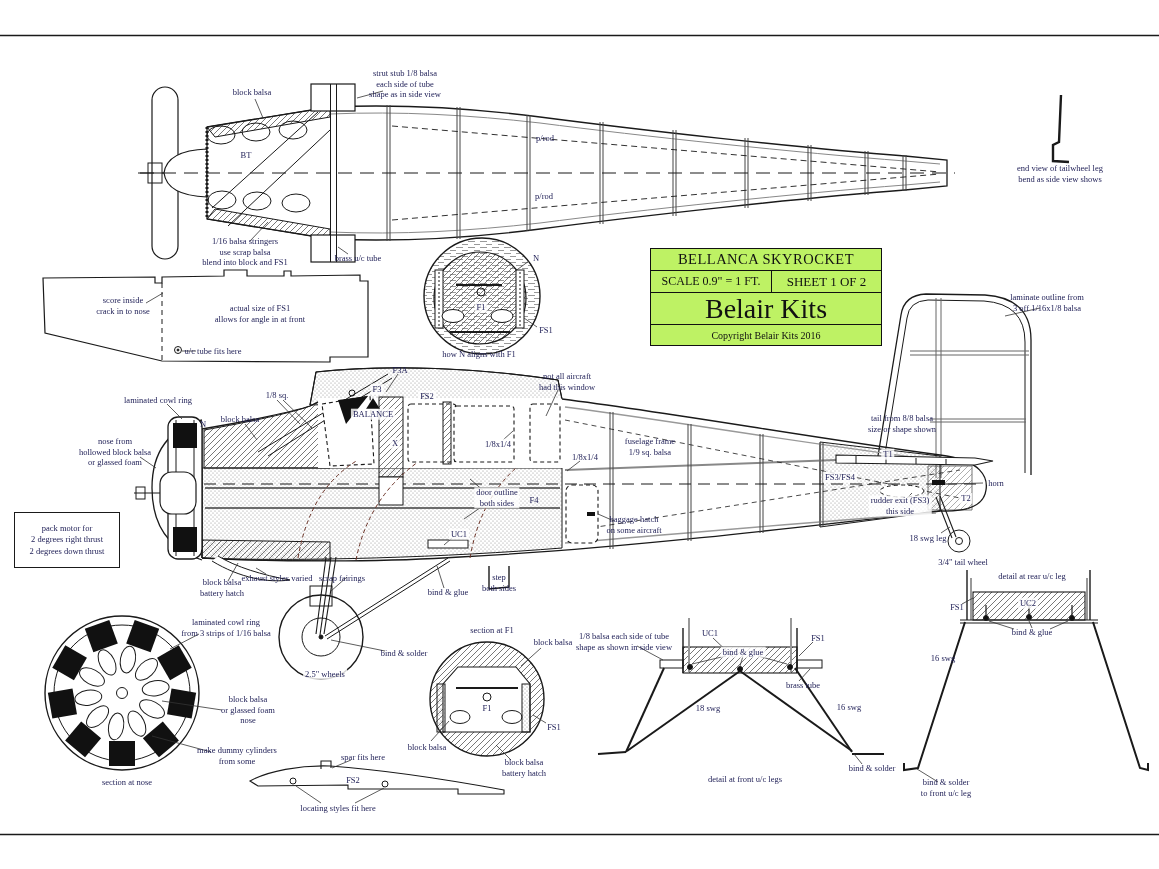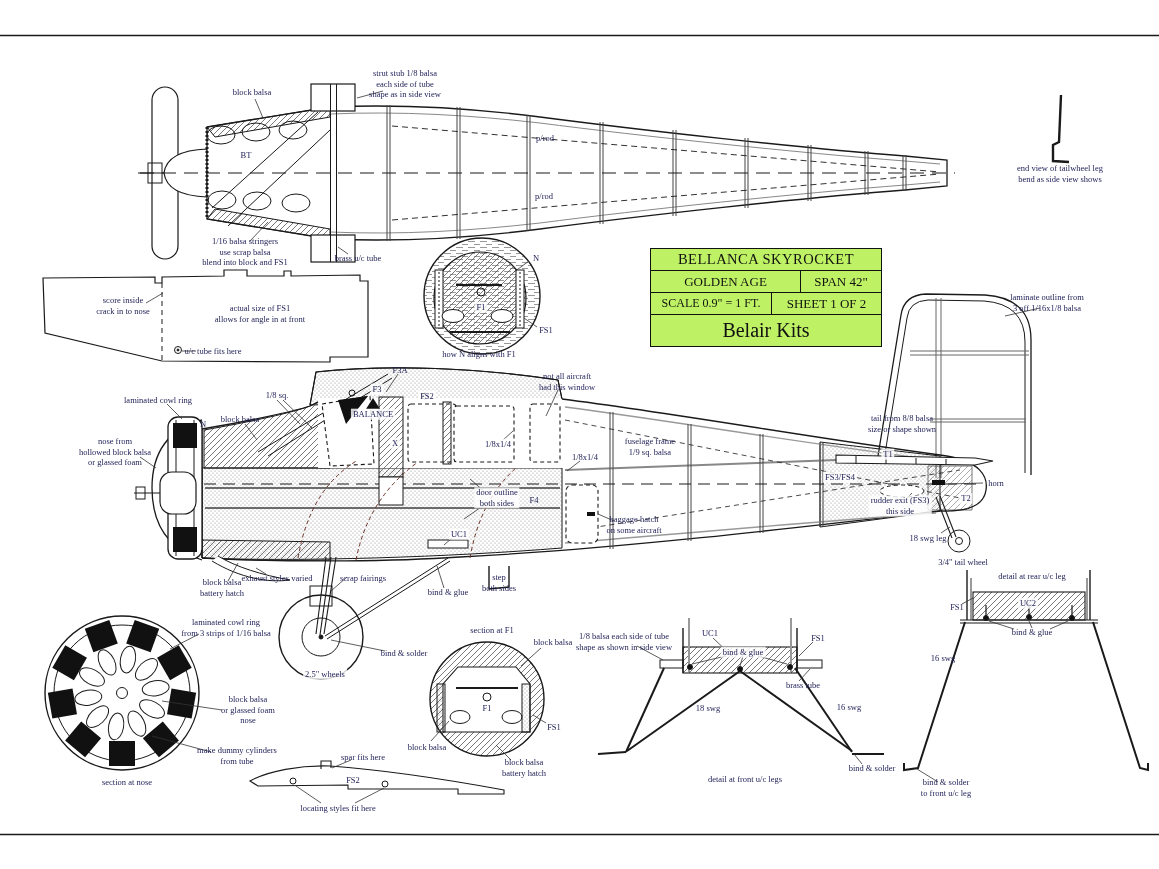--- a/index.html
+++ b/index.html
@@ -14,21 +14,21 @@
        white-space:pre-line;}
   .titleblock{position:absolute;left:618px;top:248px;width:230px;border:1.6px solid #111;
        color:#111;text-align:center;background:#bef264;margin-left:32px;}
   .tb-row{border-bottom:1.4px solid #111;display:flex;align-items:center;justify-content:center;}
   .tb-row:last-child{border-bottom:none;}
   .tb-title{height:21px;font-size:14.5px;letter-spacing:.5px;}
   .tb-split{height:21px;padding:0;}
   .tb-cell{height:100%;display:flex;align-items:center;justify-content:center;font-size:13px;}
   .tb-cell+.tb-cell{border-left:1.4px solid #111;flex:1;}
   .tb-credit{height:20px;font-size:10px;letter-spacing:.2px;}
-  .tb-brand{height:31px;font-size:20px;}
+  .tb-brand{height:31px;font-size:28px;}
   .tb-copyright{height:20px;font-size:10px;}
 </style>
 </head>
 <body>
 
 <div class="sheet">
 
 <svg width="1159" height="869" viewBox="0 0 1159 869" fill="none" stroke="#1a1a1a" stroke-width="1">
   <defs>
     <pattern id="hatch" width="6" height="6" patternUnits="userSpaceOnUse">
@@ -412,30 +412,30 @@
     <line x1="1014" y1="629" x2="989" y2="621"></line>
         <line x1="1032" y1="628" x2="1029" y2="621"></line>
         <line x1="1050" y1="629" x2="1068" y2="621"></line>
     <line x1="938" y1="782" x2="917" y2="769"></line>
   </g>
 </svg>
 
 <div class="titleblock">
   <div class="tb-row tb-title">BELLANCA SKYROCKET</div>
   <div class="tb-row tb-split">
-    <div class="tb-cell" style="width:149px">GOLDEN AGE</div>
-    <div class="tb-cell">SPAN 42"</div>
-  </div>
-  <div class="tb-row tb-split">
     <div class="tb-cell" style="width:120px;font-size:12px">SCALE 0.9" = 1 FT.</div>
     <div class="tb-cell">SHEET 1 OF 2</div>
   </div>
   <div class="tb-row tb-brand">Belair Kits</div>
+  <div class="tb-row tb-copyright">Copyright Belair Kits 2016</div>
 </div>
 
+<div class="box-note" style="left:14px;top:512px;width:104px;height:54px">pack motor for
+2 degrees right thrust
+2 degrees down thrust</div>
 
 <div class="lbl" style="left:405px;top:84px">strut stub 1/8 balsa
 each side of tube
 shape as in side view</div>
 <div class="lbl" style="left:252px;top:92px">block balsa</div>
 <div class="lbl bg" style="left:246px;top:155px">BT</div>
 <div class="lbl" style="left:545px;top:138px">p/rod</div>
 <div class="lbl" style="left:544px;top:196px">p/rod</div>
 <div class="lbl" style="left:245px;top:252px">1/16 balsa stringers
 use scrap balsa
@@ -474,41 +474,41 @@
 1/9 sq. balsa</div>
 <div class="lbl" style="left:534px;top:500px">F4</div>
 <div class="lbl bg" style="left:497px;top:498px">door outline
 both sides</div>
 <div class="lbl bg" style="left:459px;top:534px">UC1</div>
 <div class="lbl" style="left:634px;top:525px">baggage hatch
 on some aircraft</div>
 <div class="lbl" style="left:499px;top:583px">step
 both sides</div>
 <div class="lbl" style="left:448px;top:592px">bind &amp; glue</div>
-<div class="lbl" style="left:363px;top:578px">scrap fairings</div>
+<div class="lbl" style="left:342px;top:578px">scrap fairings</div>
 <div class="lbl" style="left:277px;top:578px">exhaust styles varied</div>
 <div class="lbl" style="left:222px;top:588px">block balsa
 battery hatch</div>
 <div class="lbl" style="left:902px;top:424px">tail from 8/8 balsa
 size or shape shown</div>
 <div class="lbl bg" style="left:888px;top:454px">T1</div>
 <div class="lbl bg" style="left:840px;top:477px">FS3/FS4</div>
 <div class="lbl" style="left:996px;top:483px">horn</div>
 <div class="lbl bg" style="left:900px;top:506px">rudder exit (FS3)
 this side</div>
 <div class="lbl bg" style="left:966px;top:498px">T2</div>
 <div class="lbl" style="left:928px;top:538px">18 swg leg</div>
 <div class="lbl" style="left:963px;top:562px">3/4" tail wheel</div>
 <div class="lbl" style="left:226px;top:628px">laminated cowl ring
 from 3 strips of 1/16 balsa</div>
 <div class="lbl" style="left:248px;top:710px">block balsa
 or glassed foam
 nose</div>
 <div class="lbl" style="left:237px;top:756px">make dummy cylinders
-from tube</div>
+from some</div>
 <div class="lbl" style="left:127px;top:782px">section at nose</div>
 <div class="lbl bg" style="left:325px;top:674px">2.5" wheels</div>
 <div class="lbl" style="left:404px;top:653px">bind &amp; solder</div>
 <div class="lbl" style="left:492px;top:630px">section at F1</div>
 <div class="lbl" style="left:553px;top:642px">block balsa</div>
 <div class="lbl" style="left:487px;top:708px">F1</div>
 <div class="lbl" style="left:554px;top:727px">FS1</div>
 <div class="lbl" style="left:427px;top:747px">block balsa</div>
 <div class="lbl" style="left:524px;top:768px">block balsa
 battery hatch</div>

